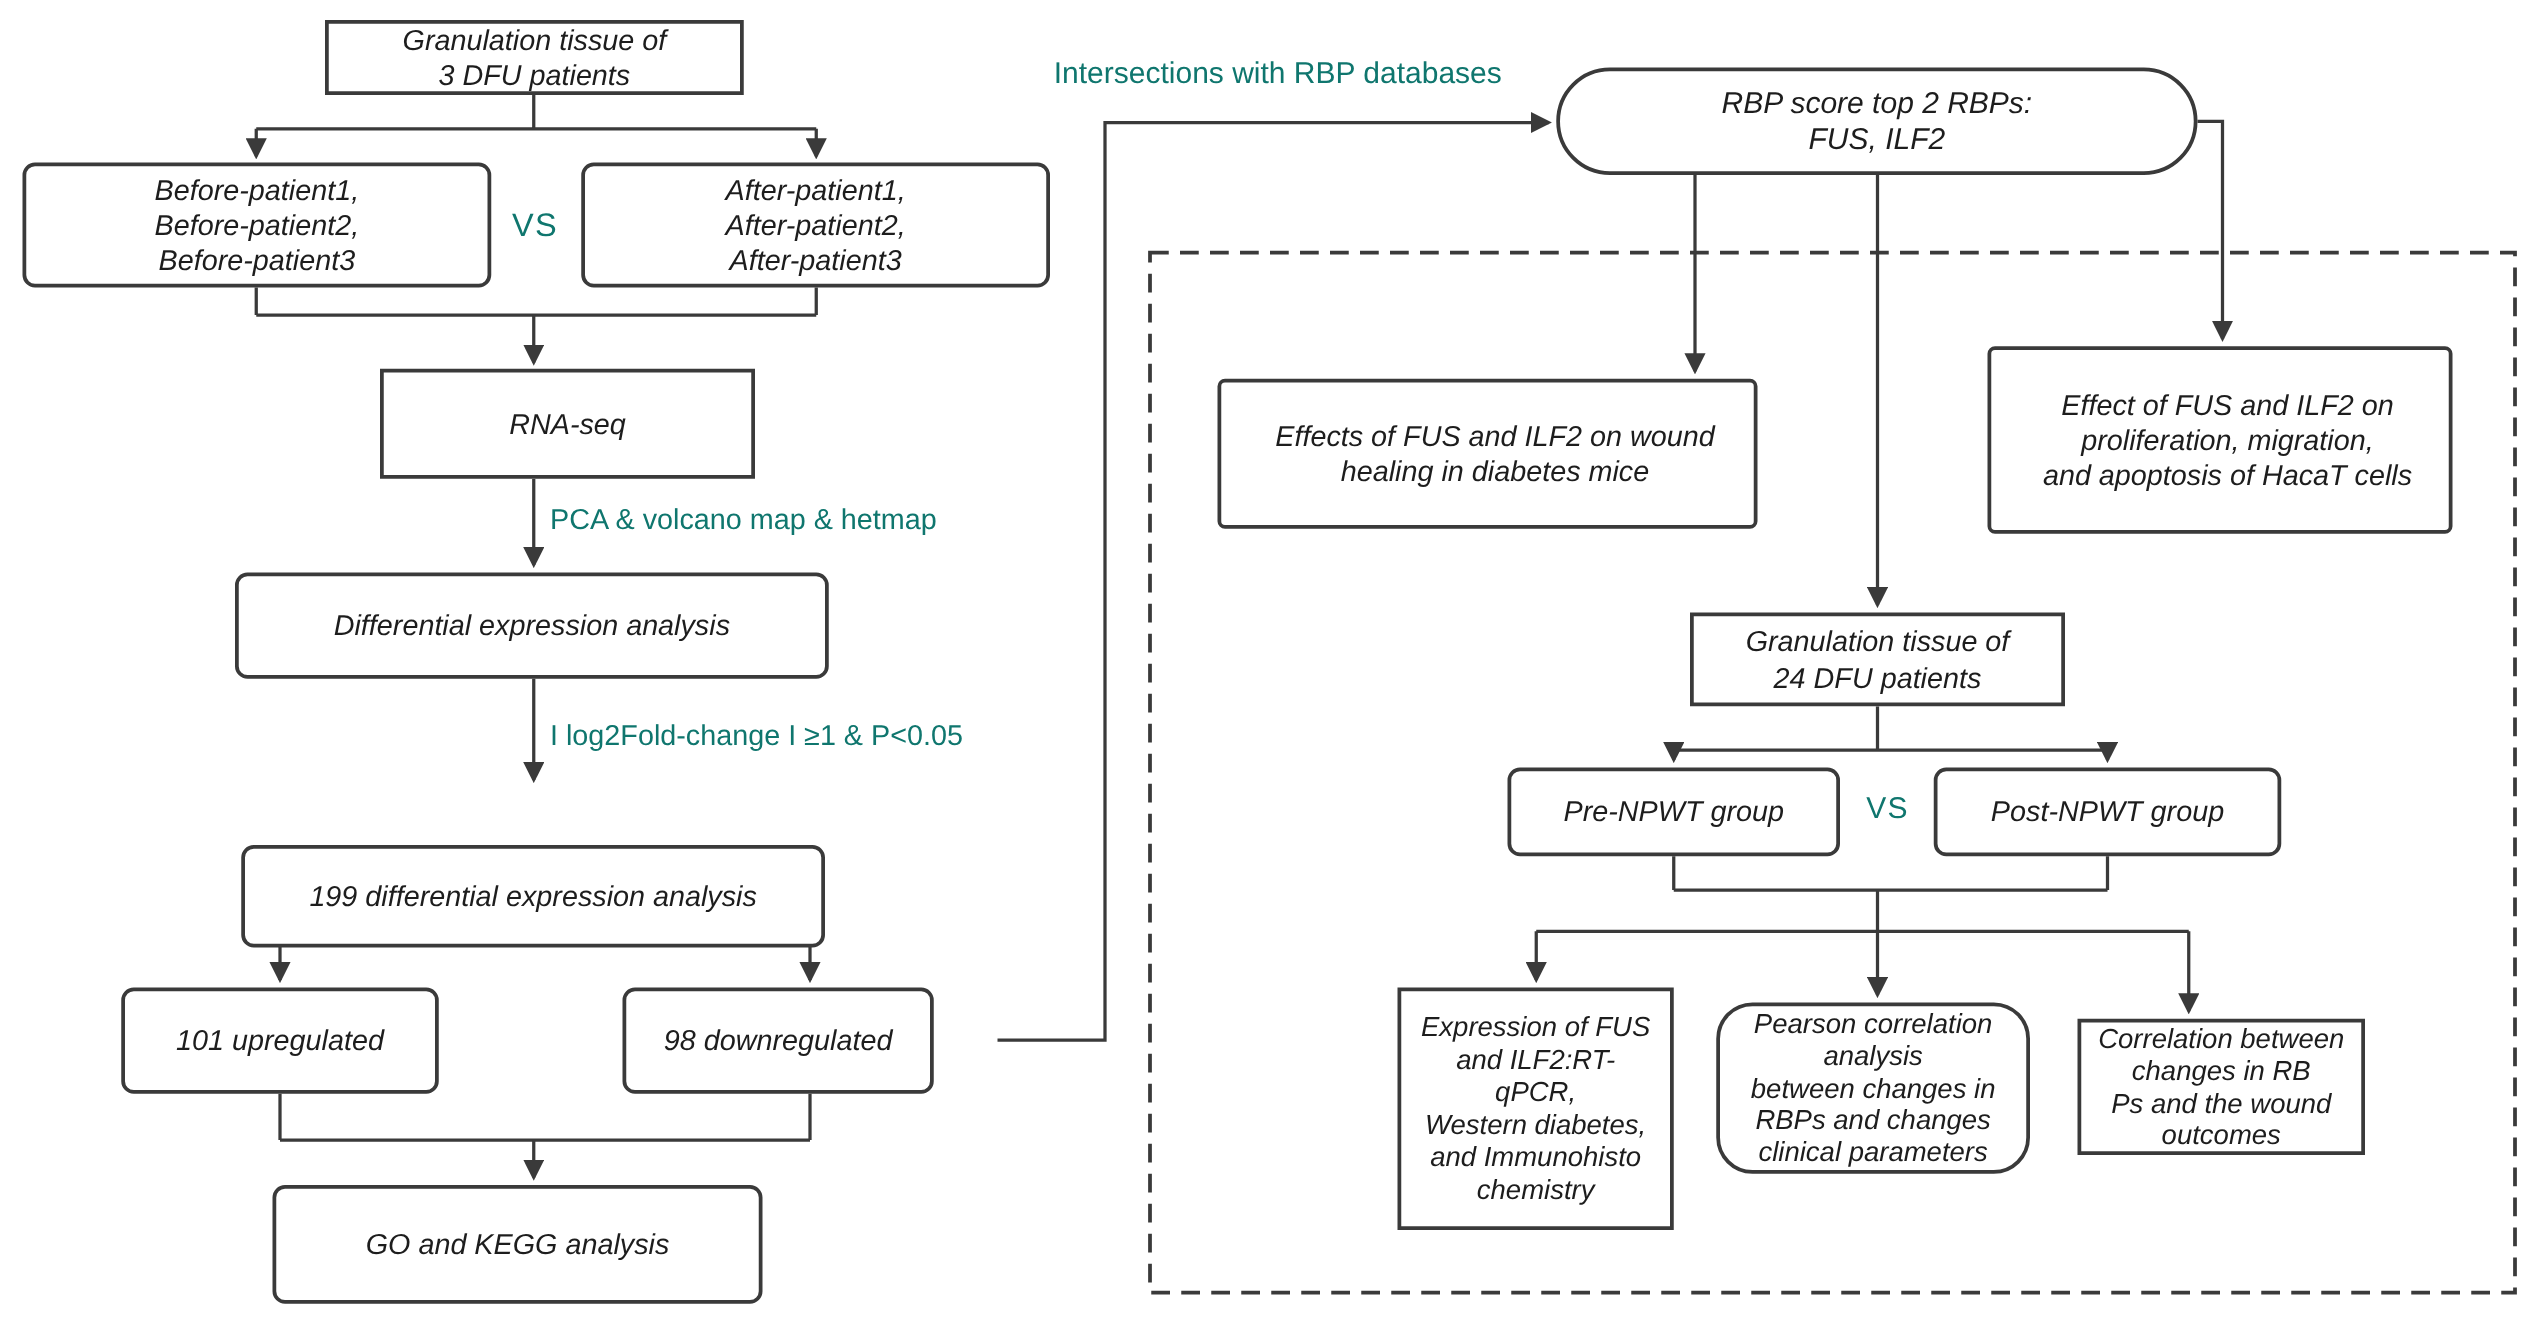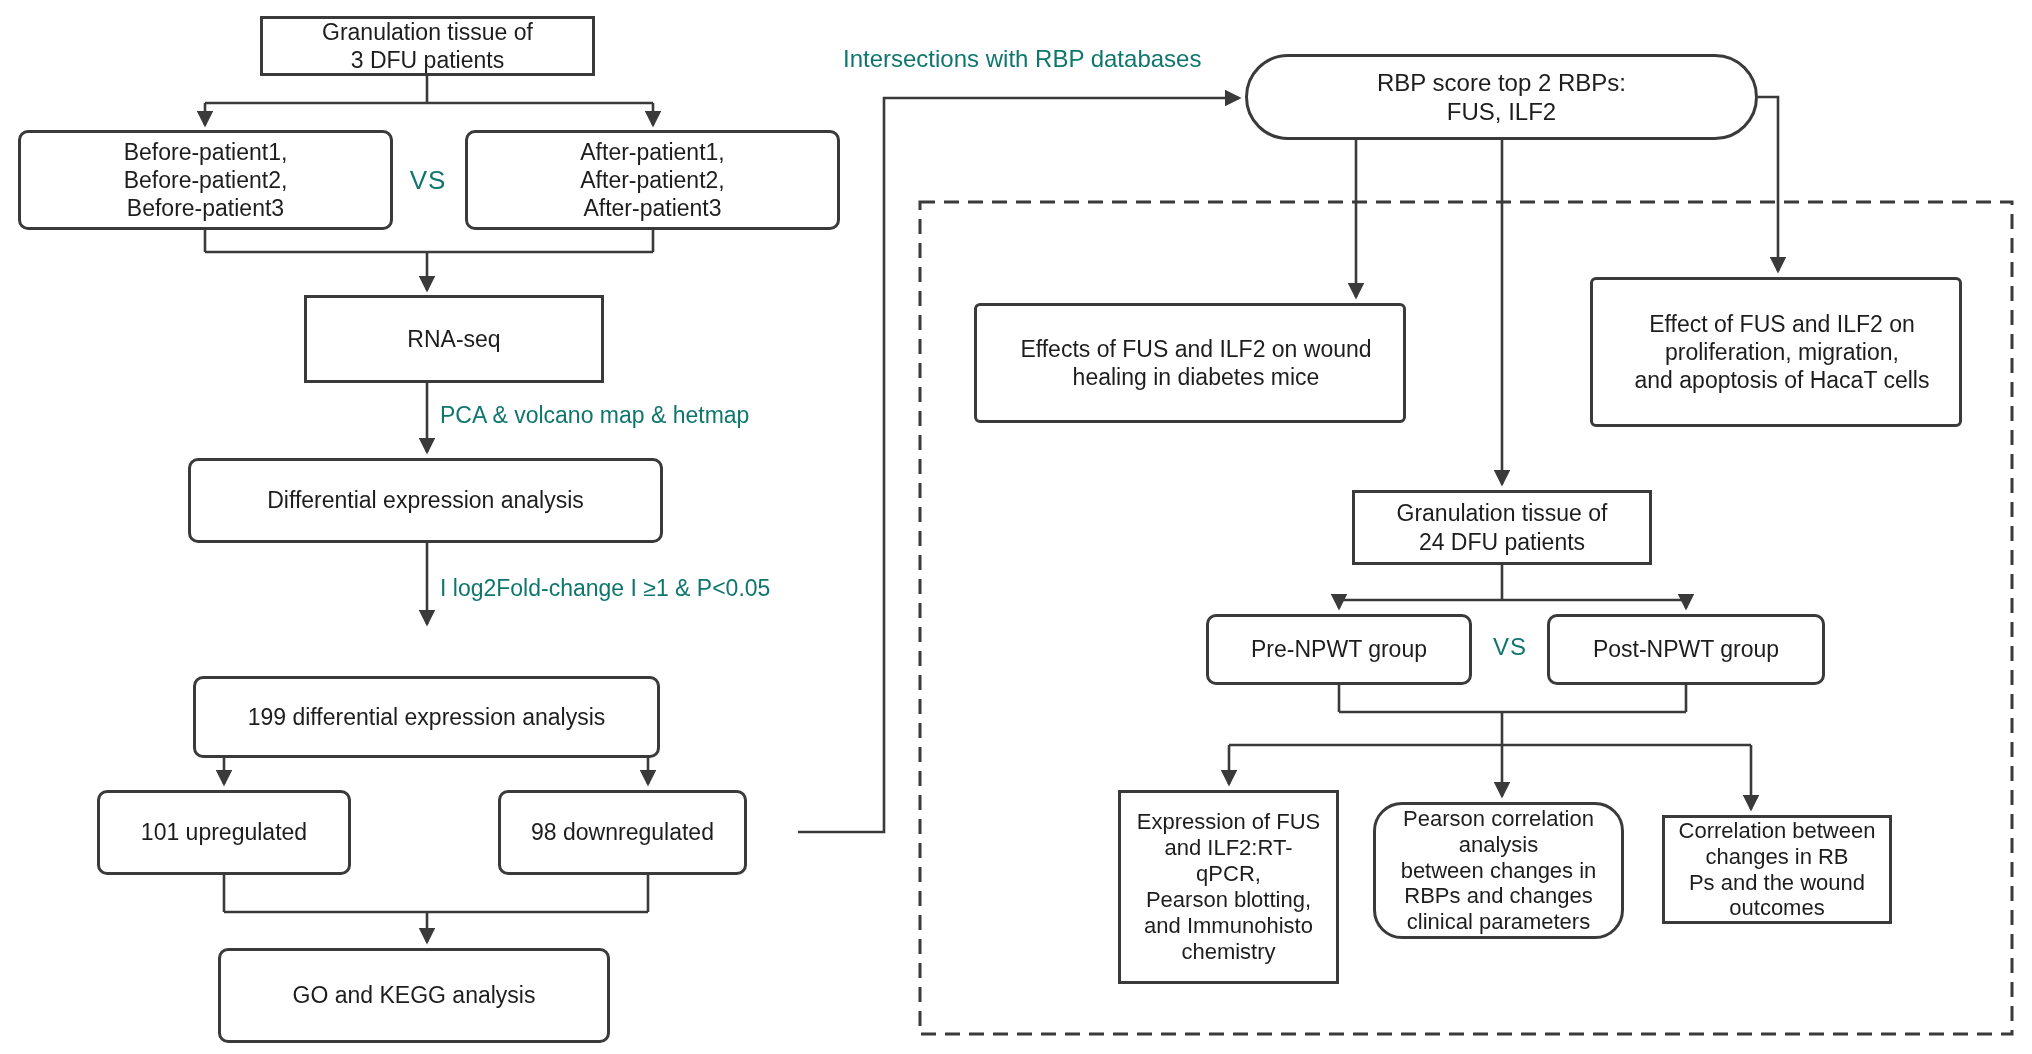--- a/index.html
+++ b/index.html
@@ -17,20 +17,21 @@
   .box{
     position:absolute;
     background:#ffffff;
     border:3px solid #3a3a3a;
     box-sizing:border-box;
     display:flex;align-items:center;justify-content:center;
     text-align:center;
     white-space:pre-line;
     font-size:23px;line-height:1.22;
     color:#1d1d1d;
+    font-style:italic;
   }
   .sq{border-radius:0;}
   .r4{border-radius:6px;padding-left:12px;}
   .r8{border-radius:10px;}
   .pill{border-radius:44px;}
   .small{font-size:22px;line-height:1.18;}
   .stadium-text{font-size:24px;}
   .edge-label{
     position:absolute;
     font-size:23px;color:#0f766e;white-space:nowrap;
@@ -123,21 +124,21 @@
 
   <div class="box r8" style="left:1206px;top:614px;width:266px;height:71px;">Pre-NPWT group</div>
 
   <div class="edge-label vs" style="left:1480px;top:633px;width:60px;font-size:24px;">VS</div>
 
   <div class="box r8" style="left:1547px;top:614px;width:278px;height:71px;">Post-NPWT group</div>
 
   <div class="box sq small" style="left:1118px;top:790px;width:221px;height:194px;">Expression of FUS
 and ILF2:RT-
 qPCR,
-Pearson blotting,
+Western diabetes,
 and Immunohisto
 chemistry</div>
 
   <div class="box sq small" style="left:1373px;top:802px;width:251px;height:137px;border-radius:29px;">Pearson correlation
 analysis
 between changes in
 RBPs and changes
 clinical parameters</div>
 
   <div class="box sq small" style="left:1662px;top:815px;width:230px;height:109px;">Correlation between

